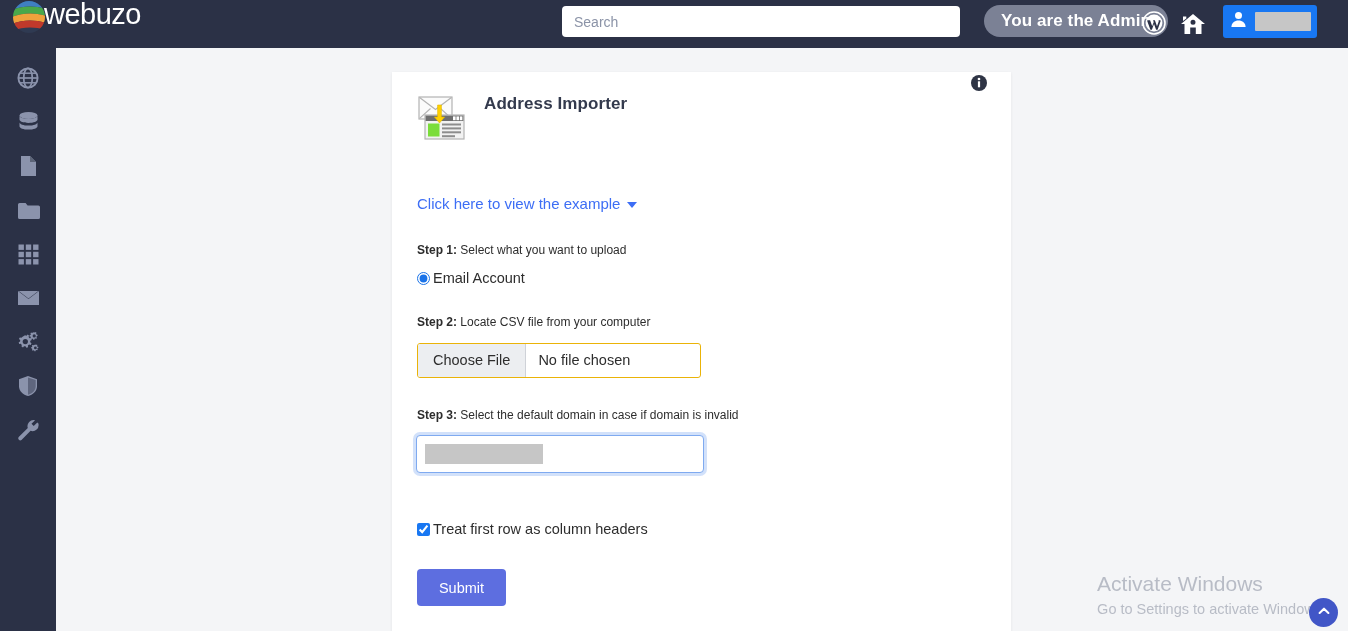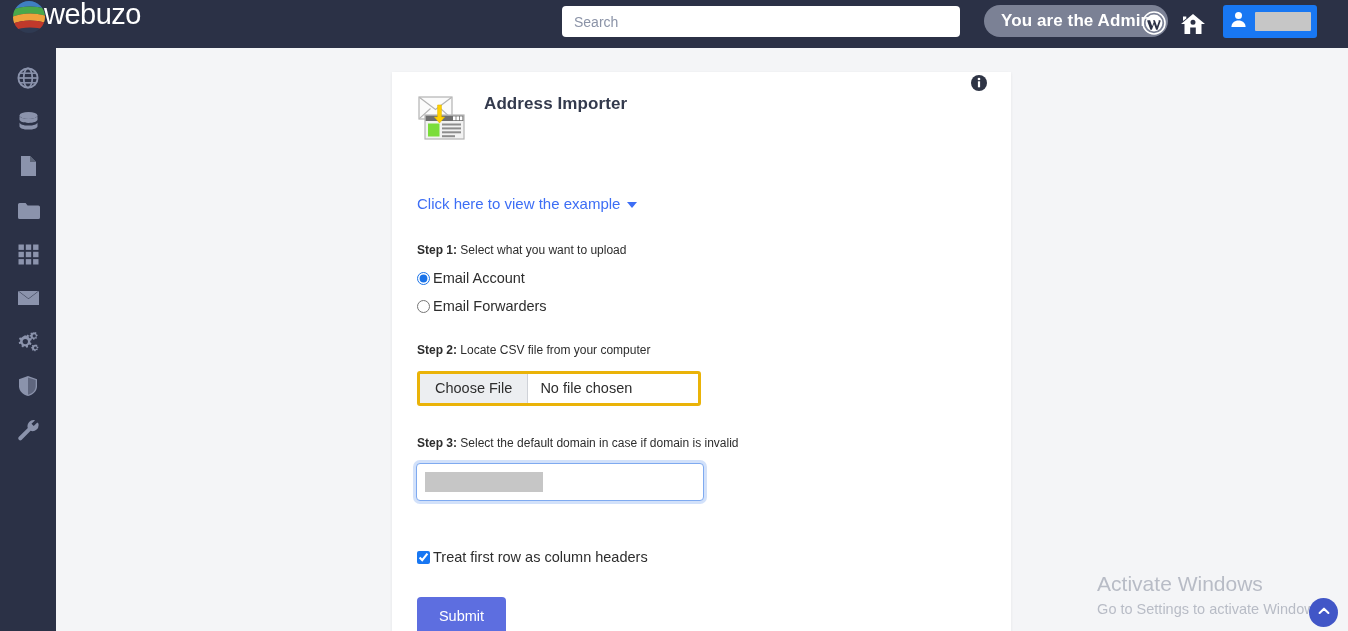--- a/index.html
+++ b/index.html
@@ -171,21 +171,21 @@
     width: 13px; height: 13px;
     margin: 0 3px 0 0;
     accent-color: #1a73e8;
     cursor: pointer;
   }
 
   #file-row {
     display: flex; align-items: stretch;
     margin: 13px 0 0 25px;
     width: 284px; height: 35px;
-    border: 3px solid #eab308;
+    border: 1px solid #eab308;
     border-radius: 3px;
     background: #ffffff;
     overflow: hidden;
   }
   #choose-file-btn {
     background: #eceef1;
     border-right: 1px solid #cfd2d8;
     display: flex; align-items: center; justify-content: center;
     padding: 0 15px;
     font-size: 14.5px;
@@ -484,24 +484,20 @@
 
     <div class="step-label" id="step1-label">
       <b>Step 1:</b><span> Select what you want to upload</span>
     </div>
 
     <label class="radio-row">
       <input type="radio" name="uploadtype" checked="" style="">
       <span>Email Account</span>
     </label>
 
-    <label class="radio-row">
-      <input type="radio" name="uploadtype" style="">
-      <span>Email Forwarders</span>
-    </label>
 
     <div class="step-label" id="step2-label">
       <b>Step 2:</b><span> Locate CSV file from your computer</span>
     </div>
 
     <div id="file-row">
       <div id="choose-file-btn">Choose File</div>
       <div id="file-chosen-text">No file chosen</div>
     </div>
 

